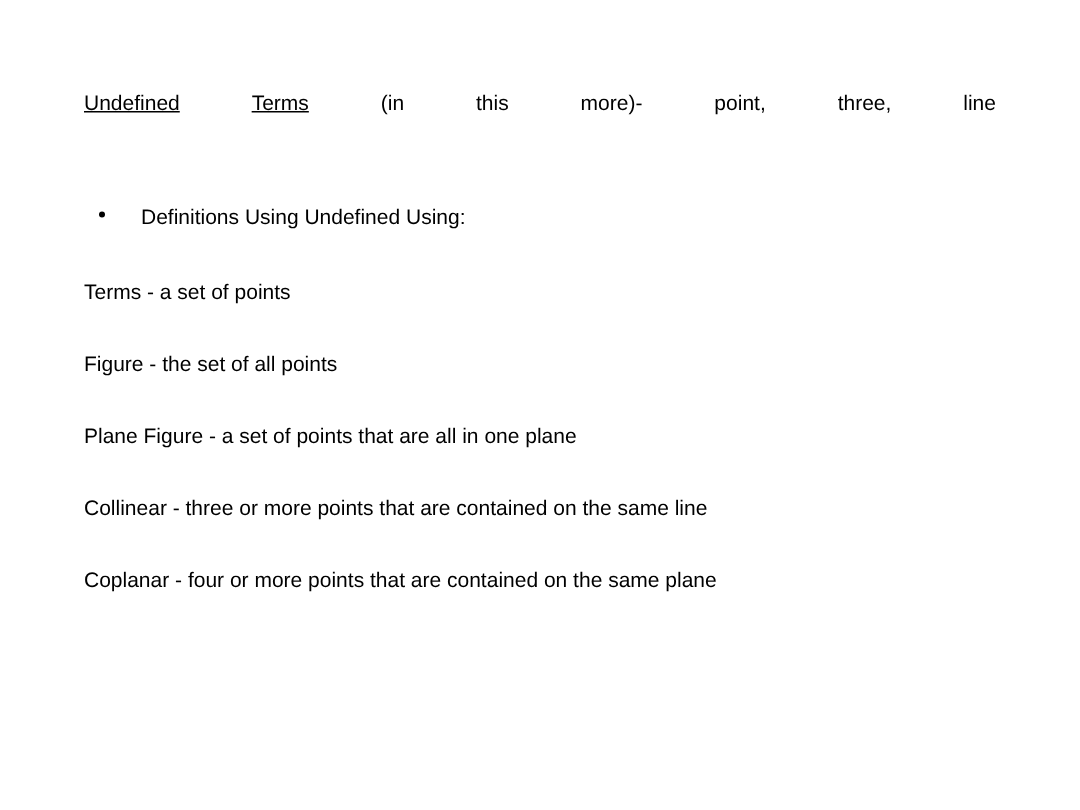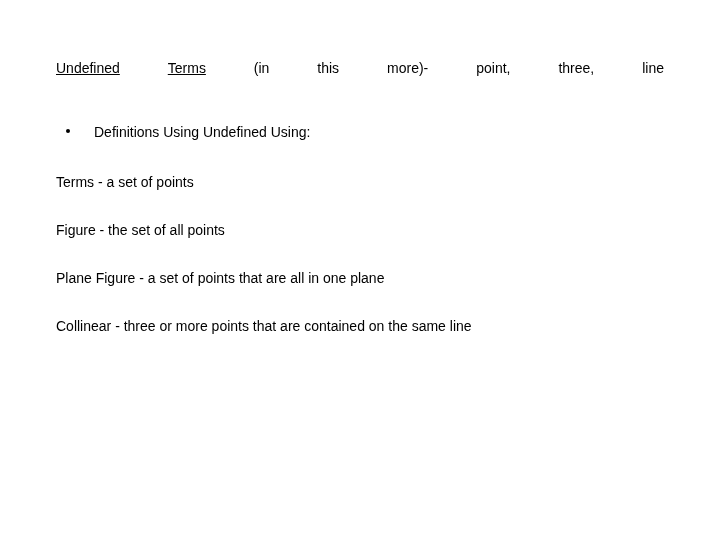--- a/index.html
+++ b/index.html
@@ -15,21 +15,21 @@
   .page {
     box-sizing: border-box;
     width: 720px;
     height: 540px;
     padding: 60px 56px 0 56px;
   }
   .heading-row {
     display: flex;
     justify-content: space-between;
     align-items: baseline;
-    margin-bottom: 48px;
+    margin-bottom: 60px;
   }
   .heading-row span {
     white-space: nowrap;
   }
   .u {
     text-decoration: underline;
   }
   .bullet-block {
     position: relative;
     padding-left: 38px;
@@ -66,14 +66,15 @@
 
   <div class="bullet-block">
     <span class="bullet-dot"></span>
     <span>Definitions Using Undefined Using:</span>
   </div>
 
   <p class="para">Terms - a set of points</p>
   <p class="para">Figure - the set of all points</p>
   <p class="para">Plane Figure - a set of points that are all in one plane</p>
   <p class="para">Collinear - three or more points that are contained on the same line</p>
+  <p class="para">Coplanar - four or more points that are contained on the same plane</p>
 
 </div>
 
 </body></html>

